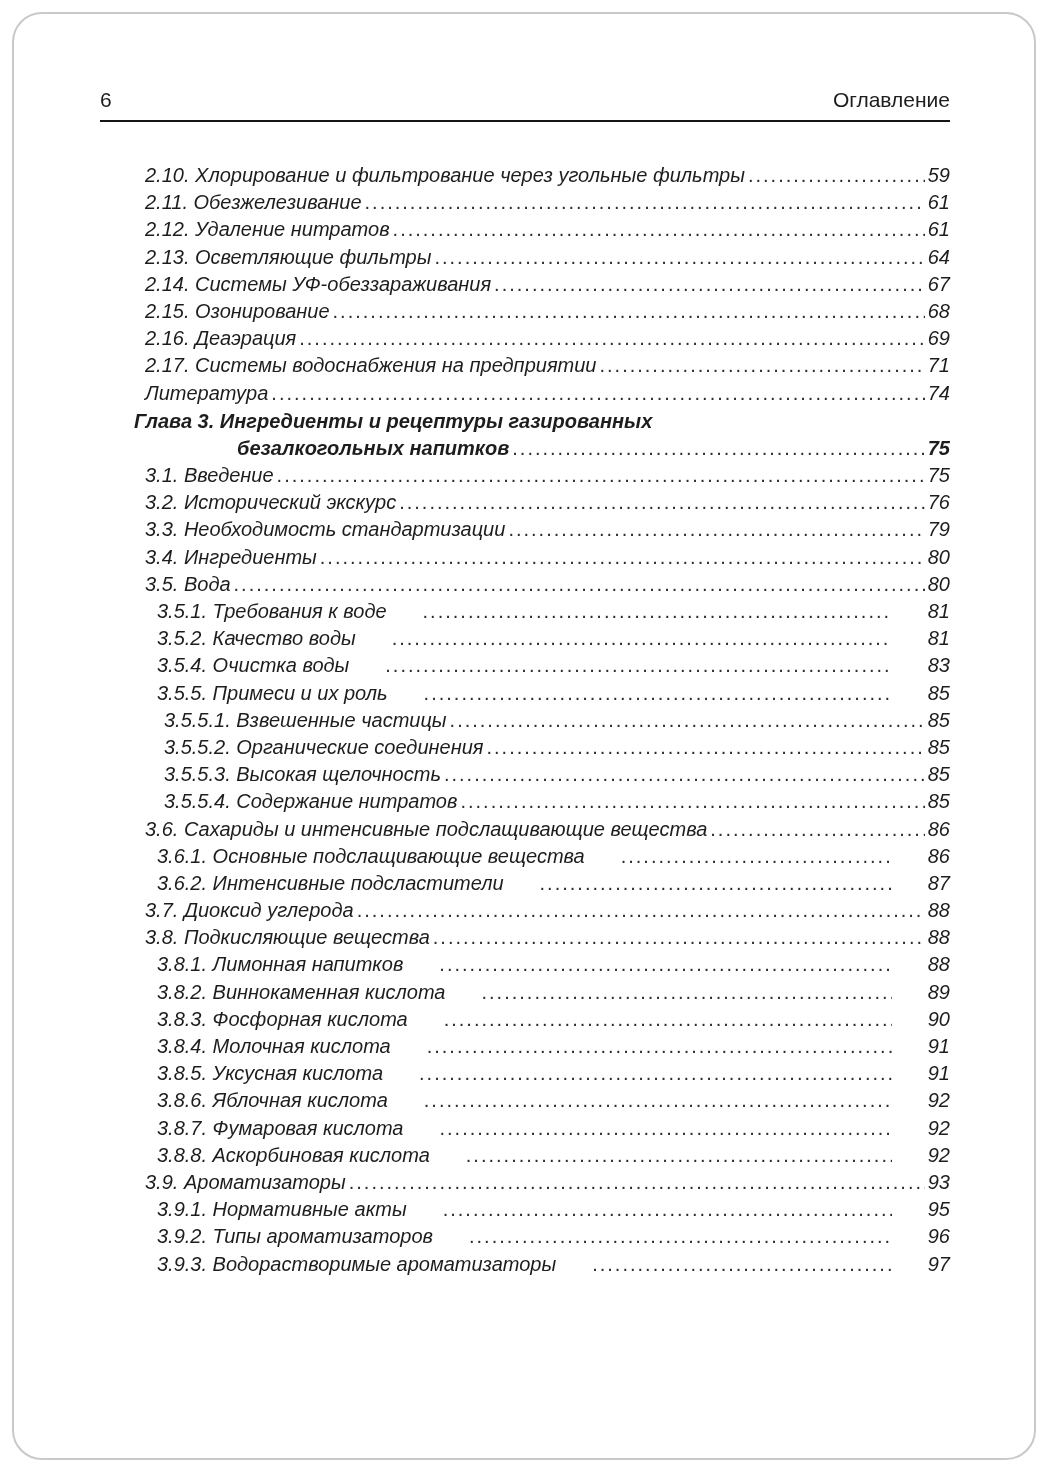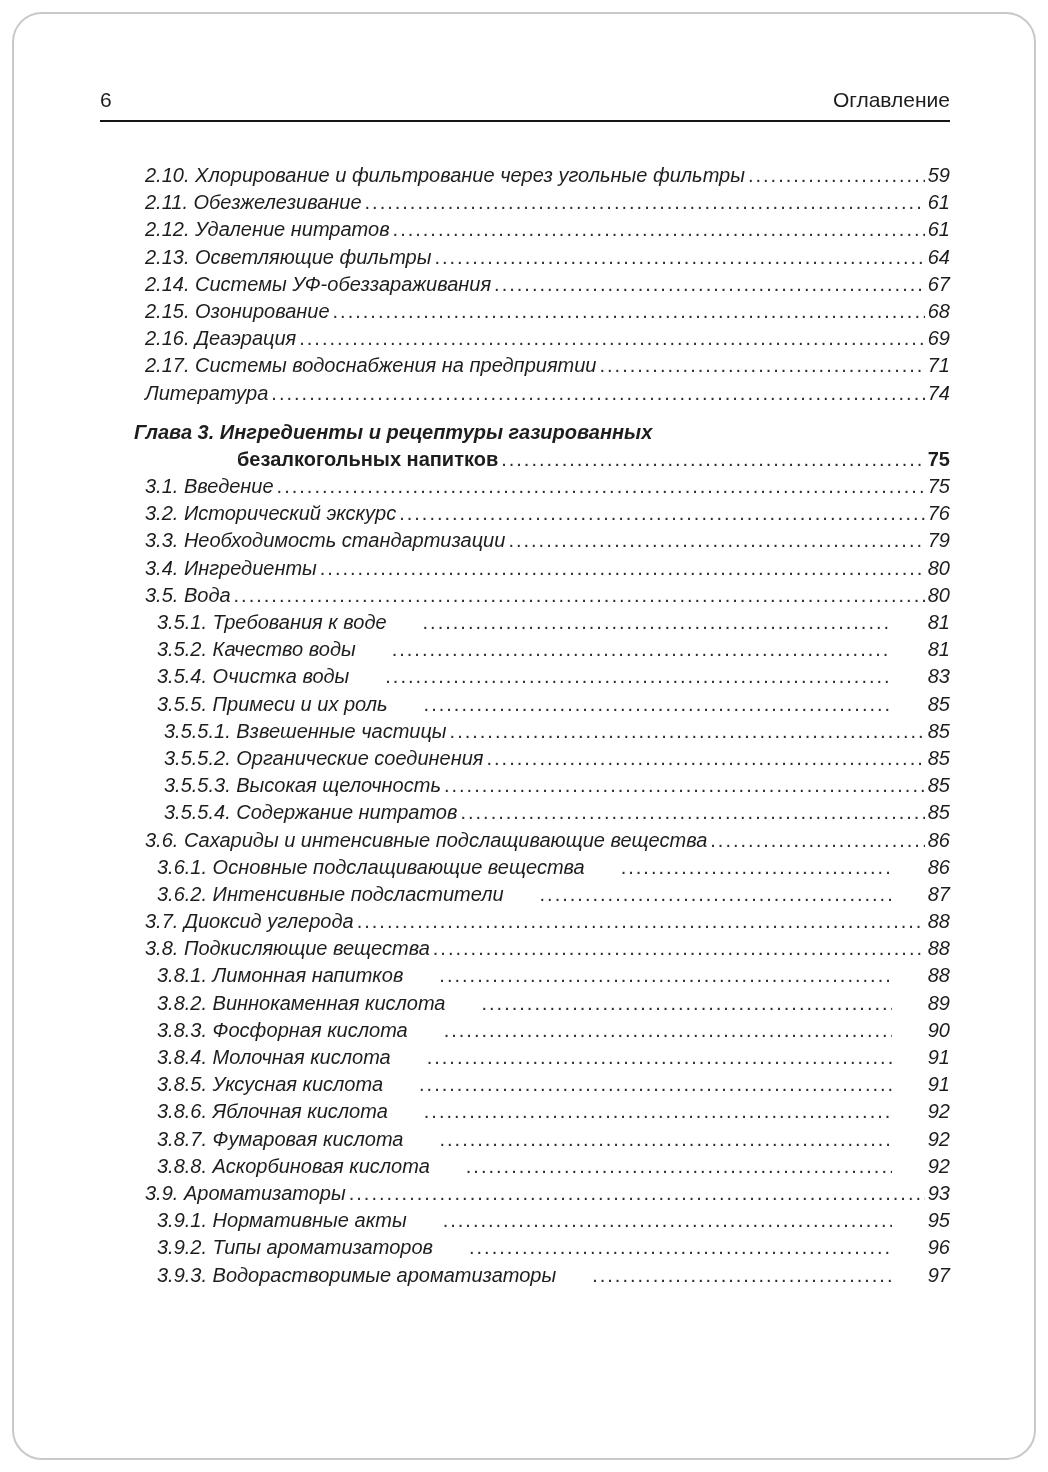--- a/index.html
+++ b/index.html
@@ -57,22 +57,22 @@
     letter-spacing: 2px;
     color: #2c2c2c;
     font-style: normal;
     font-weight: normal;
   }
   .page-num { white-space: nowrap; }
 
   .lvl-l1       { padding-left: 45px; font-style: italic; }
   .lvl-sub      { padding-left: 57px; font-style: italic; gap: 33px; }
   .lvl-subsub   { padding-left: 64px; font-style: italic; justify-content: flex-end; }
-  .lvl-chapter  { padding-left: 34px; font-weight: bold; font-style: italic; margin-top: 12px; }
-  .lvl-chapter2 { padding-left: 137px; font-weight: bold; }
+  .lvl-chapter  { padding-left: 34px; font-weight: bold; font-style: italic; margin-top: 1px; }
+  .lvl-chapter2 { padding-left: 137px; font-weight: bold; font-style: italic; }
 </style>
 </head>
 <body>
 
 <div class="scan-border"></div>
 
 <div class="page">
   <div class="header">
     <span>6</span>
     <span>Оглавление</span>

